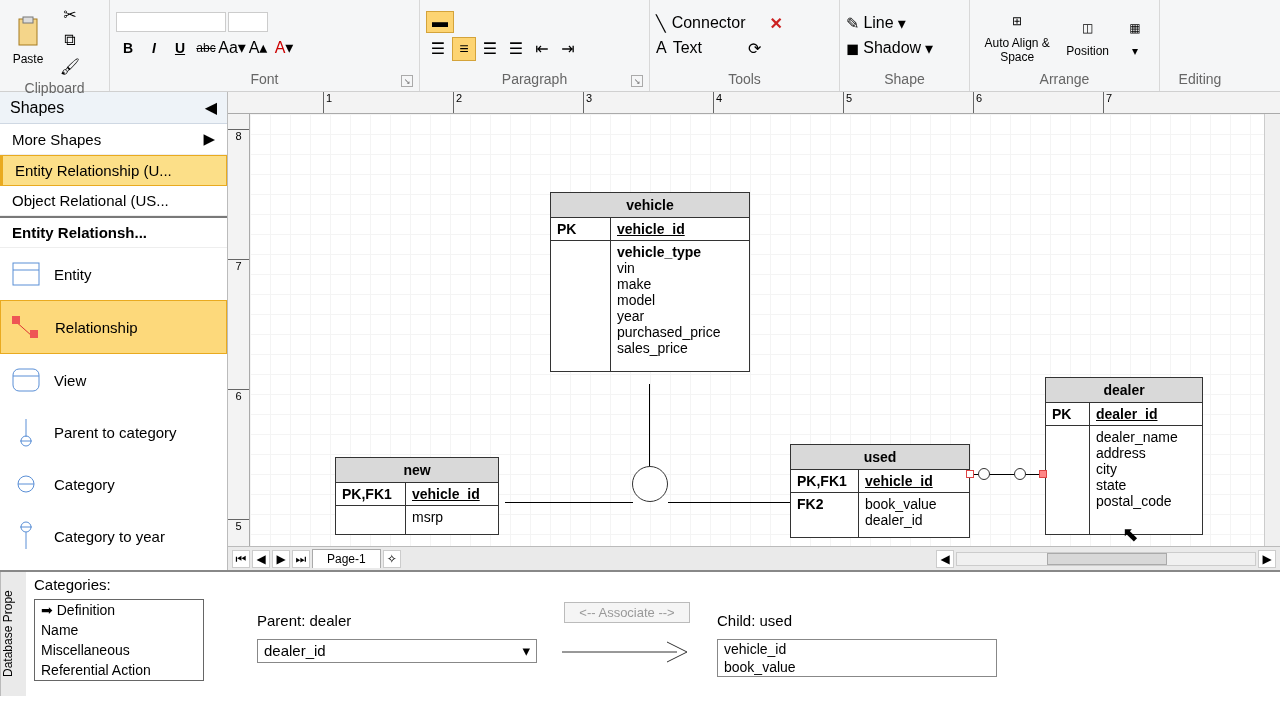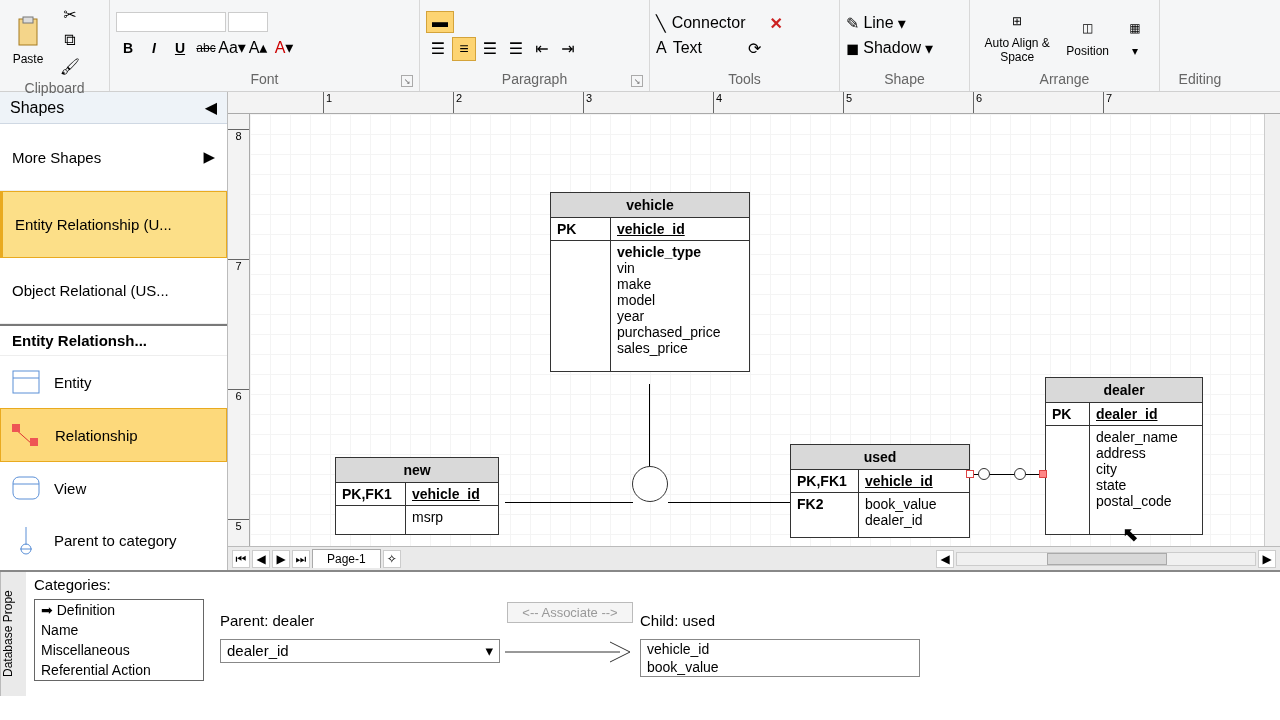--- a/index.html
+++ b/index.html
@@ -26,21 +26,21 @@
 .font-row { display:flex; gap:2px; align-items:center; }
 .font-col { display:flex; flex-direction:column; gap:4px; }
 
 
 .glyph { font-size: 14px; font-weight: bold; }
 
 
 .main { display:flex; height: 478px; }
 .shapes-panel { width: 228px; border-right: 1px solid #bbb; background: #fff; display:flex; flex-direction:column; }
 .shapes-hdr { background: #eef3f8; border-bottom:1px solid #cfd8e3; padding:6px 10px; font-size: 16px; display:flex; justify-content:space-between; align-items:center; }
-.shapes-item { padding:24px 12px; font-size:15px; border-bottom:1px solid #eee; cursor:pointer; display:flex; justify-content:space-between; align-items:center; }
+.shapes-item { padding:6px 12px; font-size:15px; border-bottom:1px solid #eee; cursor:pointer; display:flex; justify-content:space-between; align-items:center; }
 .shapes-item.selected { background:#fcdf88; border:1px solid #e9aa1f; border-left:3px solid #e9aa1f; }
 .stencil-head { padding:6px 12px; font-size:15px; font-weight:bold; border-top:2px solid #797979; border-bottom:1px solid #eee; }
 .stencil-list { overflow-y:auto; }
 .stencil-shape { padding:10px 10px; display:flex; align-items:center; gap:12px; font-size:15px; }
 .stencil-shape.sel { background:#fdd97b; border:1px solid #e9aa1f; }
 .shape-ico { width:32px; height:32px; display:flex; align-items:center; justify-content:center; flex-shrink:0; }
 
 
 .canvas-wrap { flex:1; display:flex; flex-direction:column; position:relative; }
 .ruler-h { height:22px; background:#f3f3f3; border-bottom:1px solid #aaa; position:relative; font-size:11px; }
@@ -75,21 +75,21 @@
 .hscroll-gap { flex:1; }
 .hscroll { width:300px; height:14px; border:1px solid #ccc; background:#f0f0f0; position:relative; }
 .hscroll-thumb { position:absolute; left:90px; width:120px; height:100%; background:#d8d8d8; border:1px solid #aaa; }
 
 
 .props { height:126px; border-top:2px solid #888; display:flex; }
 .props-side { width:26px; background:#eaeaea; border-right:1px solid #bbb; writing-mode:vertical-rl; text-align:center; font-size:12px; text-orientation:mixed; transform:rotate(180deg); padding:6px 0; }
 .props-cat-label { font-size:15px; padding:4px 8px; }
 .props-cat { width:170px; border:1.5px solid #666; margin:2px 8px 4px 8px; }
 .props-cat-item { padding:2px 6px; font-size:14px; display:flex; align-items:center; gap:4px; }
-.props-main { flex:1; display:flex; padding:10px 8px; font-size:15px; position:relative; }
+.props-main { flex:1; display:flex; gap:20px; padding:10px 8px; font-size:15px; position:relative;margin-left:37px; }
 .props-col { display:flex; flex-direction:column; gap:10px; }
 .assoc-btn { padding:2px 14px; border:1px solid #bbb; background:#f5f5f5; color:#999; font-size:13px; }
 .combo { border:1px solid #888; width:280px; padding:2px 6px; display:flex; justify-content:space-between; }
 .listbox { border:1px solid #888; width:280px; font-size:14px; }
 .listbox div { padding:1px 6px; }
 
 
 .cursor { position:absolute; left:872px; top:408px; font-size:20px; pointer-events:none; }
 
 </style>

